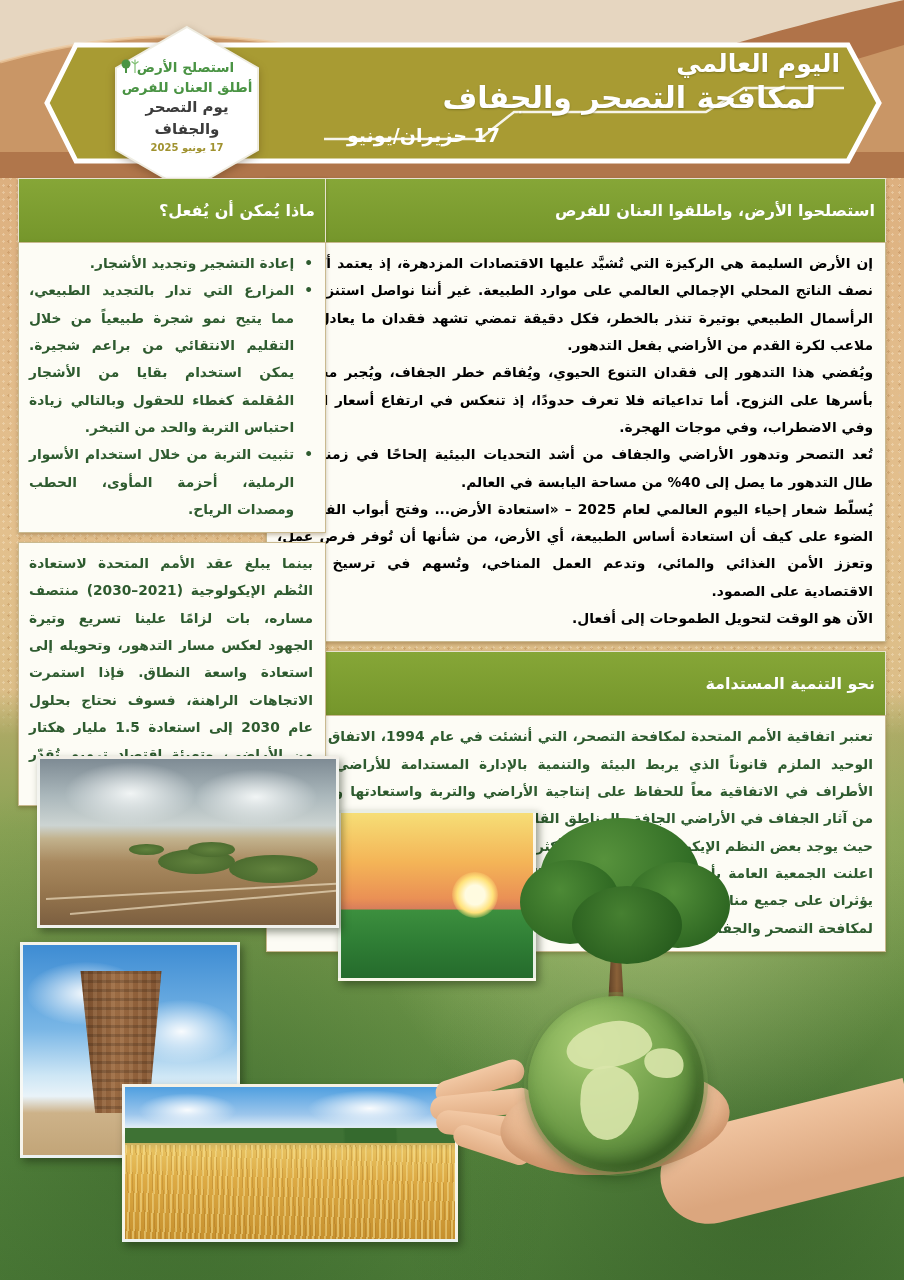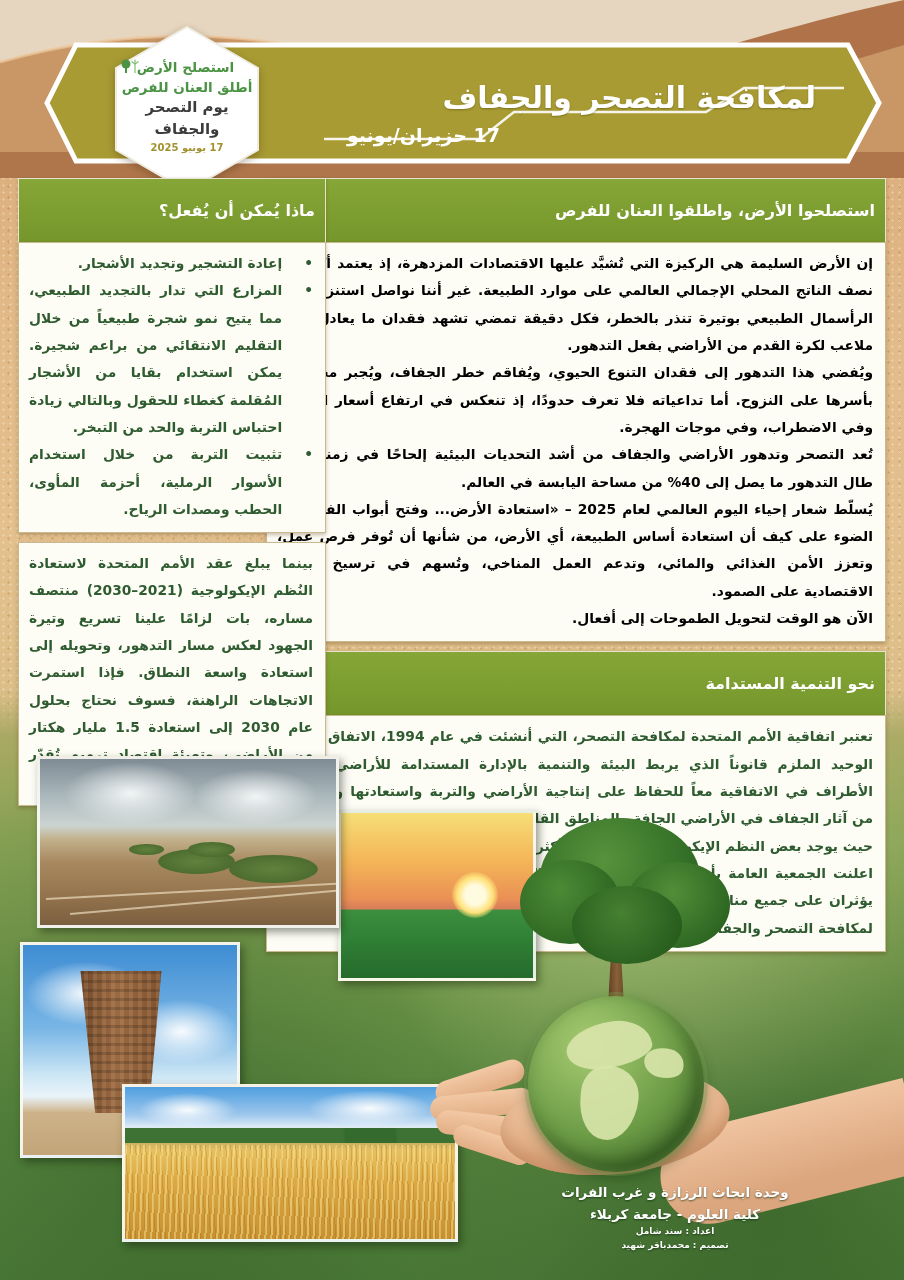--- a/index.html
+++ b/index.html
@@ -60,21 +60,21 @@
     box-shadow:0 1px 3px rgba(80,50,10,.3);
   }
   .sec-box{
     background:#fdfcf5;border:1px solid #c9b98f;box-shadow:0 2px 4px rgba(80,50,10,.3);
     padding:7px 12px 9px 10px;text-align:justify;
   }
   .sec-box p{margin:0;padding:0;}
   .txt-navy{color:#000000;font-weight:bold;font-size:13.8px;line-height:1.98;}
   .txt-green{color:#2e5b2f;font-weight:bold;font-size:13.8px;line-height:1.98;}
   .gap8{height:9px;}
-  .bullet-row{display:flex;gap:22px;align-items:flex-start;}
+  .bullet-row{display:flex;gap:10px;align-items:flex-start;}
   .bullet-dot{flex:0 0 auto;line-height:1.9;}
   .bullet-dot::before{content:"•";}
   
   .photo{position:absolute;border:3px solid rgba(250,250,244,.92);box-shadow:3px 4px 8px rgba(20,30,10,.45);overflow:hidden;}
   .photo-aerial{left:37px;top:756px;width:296px;height:166px;z-index:4;
     background:linear-gradient(180deg,#7e8b94 0%,#aab7bb 22%,#ccd4d2 40%,#c2b28d 48%,#a8895f 62%,#96764e 80%,#7c5f40 100%);}
   .photo-aerial .cloud{position:absolute;border-radius:50%;background:radial-gradient(rgba(245,248,248,.95),rgba(245,248,248,0) 70%);}
   .crop-circle{position:absolute;border-radius:50%;background:radial-gradient(#61823d,#44642a);}
   .aerial-road{position:absolute;height:2px;background:rgba(235,220,190,.7);transform-origin:left;}
   .photo-sunset{left:338px;top:810px;width:192px;height:165px;z-index:3;
@@ -151,20 +151,21 @@
       <rect x="0" y="152" width="904" height="26" fill="#ad7248" opacity="0.9"></rect>
     </svg>
   </div>
   <div class="bg-green"></div>
 
   <div class="banner">
     <svg width="838" height="122" viewBox="0 0 838 122">
       <polygon points="32,3 804,3 835,61 804,119 32,119 3,61" fill="#a89b33" stroke="#ffffff" stroke-width="5"></polygon>
       <polyline points="800,46 700,46 662,70 470,70 436,97 280,97" fill="none" stroke="#ffffff" stroke-width="2.5" opacity="0.9"></polyline>
     </svg>
+    <div class="banner-text banner-title-top">اليوم العالمي</div>
     <div class="banner-text banner-title-main">لمكافحة التصحر والجفاف</div>
     <div class="banner-text banner-date">17 حزيران/يونيو</div>
   </div>
 
   <div class="badge">
     <svg width="150" height="170" viewBox="0 0 150 170">
       <polygon points="75,3 146,44 146,126 75,167 4,126 4,44" fill="#ffffff" stroke="#efede2" stroke-width="2"></polygon>
     </svg>
     <div class="badge-content">
       <div class="badge-line1">
@@ -268,20 +269,14 @@
     <div class="tree-canopy tc2"></div>
     <div class="tree-canopy tc3"></div>
     <div class="tree-canopy tc4"></div>
     <div class="globe">
       <div class="continent ct1"></div>
       <div class="continent ct2"></div>
       <div class="continent ct3"></div>
     </div>
   </div>
 
-  <div class="credits">
-    <div class="c-big">وحدة ابحاث الرزازة و غرب الفرات</div>
-    <div class="c-big">كلية العلوم - جامعة كربلاء</div>
-    <div class="c-small">اعداد : سند شامل</div>
-    <div class="c-small">تصميم : محمدباقر شهيد</div>
-  </div>
 
 </div>
 
 </body></html>

